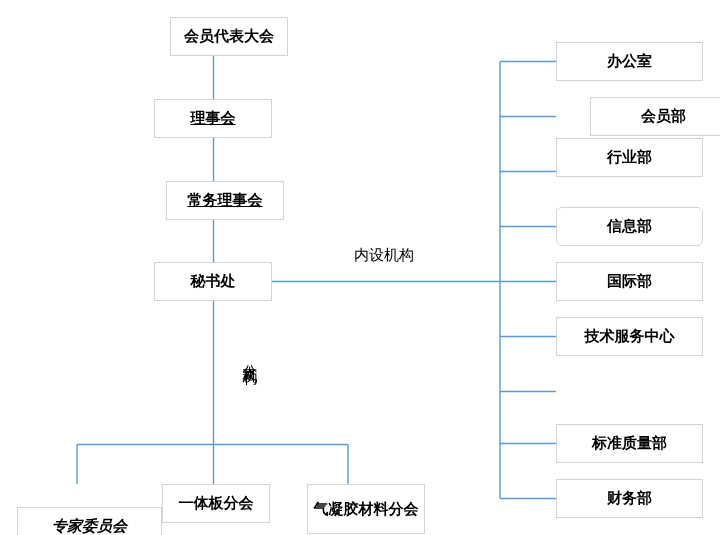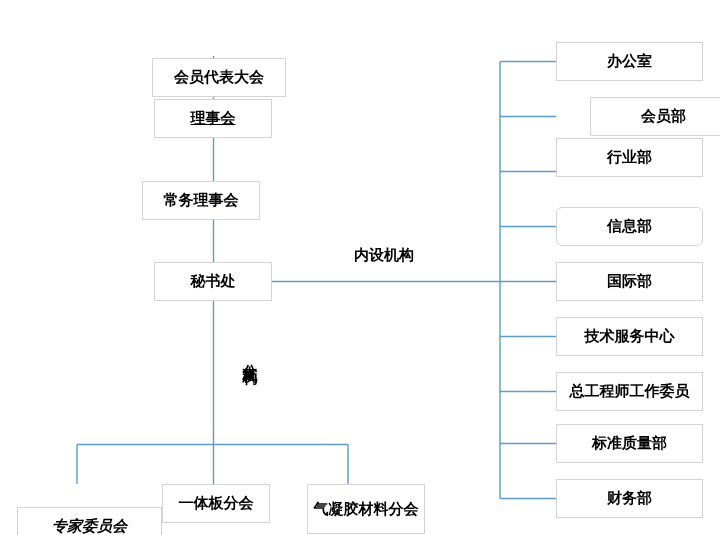--- a/index.html
+++ b/index.html
@@ -32,21 +32,21 @@
     justify-content: center;
     font-size: 15px;
     font-weight: bold;
     color: #000000;
     white-space: nowrap;
     text-align: center;
   }
   .edge-label {
     position: absolute;
     font-size: 15px;
-    font-weight: bold;
+    font-weight: normal;
     color: #000000;
     white-space: nowrap;
   }
   .edge-label.vertical {
     writing-mode: vertical-rl;
     text-orientation: upright;
     letter-spacing: 2px;
   }
 </style>
 </head>
@@ -74,35 +74,34 @@
     <line x1="500" y1="336.5" x2="556" y2="336.5" stroke-width="1.4" stroke="#5B9BD5"></line>
     <line x1="500" y1="391.5" x2="556" y2="391.5" stroke-width="1.4" stroke="#5B9BD5"></line>
     <line x1="500" y1="443.5" x2="556" y2="443.5" stroke-width="1.4" stroke="#5B9BD5"></line>
     <line x1="500" y1="498.5" x2="556" y2="498.5" stroke-width="1.4" stroke="#5B9BD5"></line>
 
     <line x1="77" y1="444.5" x2="348" y2="444.5" stroke-width="1.4" stroke="#5B9BD5"></line>
     <line x1="77" y1="444.5" x2="77" y2="484" stroke-width="1.4" stroke="#5B9BD5"></line>
     <line x1="348" y1="444.5" x2="348" y2="484" stroke-width="1.4" stroke="#5B9BD5"></line>
   </svg>
 
-  <div class="node" style="left:152px; top:17px;  width:134px; height:39px;margin-top:41px;">会员代表大会</div>
+  <div class="node" style="left:170px; top:17px;  width:118px; height:39px;">会员代表大会</div>
   <div class="node" style="left:154px; top:99px;  width:118px; height:39px;text-decoration:underline;">理事会</div>
-  <div class="node" style="left:142px; top:181px; width:118px; height:39px;">常务理事会</div>
+  <div class="node" style="left:166px; top:181px; width:118px; height:39px;text-decoration:underline;">常务理事会</div>
   <div class="node" style="left:154px; top:262px; width:118px; height:39px;">秘书处</div>
 
   <div class="edge-label" style="left:354px; top:246px;">内设机构</div>
   <div class="edge-label vertical" style="left:240px; top:352px; height:70px;">分支机构</div>
 
   <div class="node" style="left:556px; top:42px;  width:147px; height:39px;">办公室</div>
   <div class="node" style="left:556px; top:97px;  width:147px; height:39px;margin-left:34px;">会员部</div>
   <div class="node" style="left:556px; top:138px; width:147px; height:39px;">行业部</div>
   <div class="node" style="left:556px; top:207px; width:147px; height:39px;border-radius:6px;">信息部</div>
   <div class="node" style="left:556px; top:262px; width:147px; height:39px;">国际部</div>
   <div class="node" style="left:556px; top:317px; width:147px; height:39px;">技术服务中心</div>
-  <div class="node" style="left:556px; top:424px; width:147px; height:39px; top:372px;">总工程师工作委员</div>
   <div class="node" style="left:556px; top:424px; width:147px; height:39px;">标准质量部</div>
   <div class="node" style="left:556px; top:479px; width:147px; height:39px;">财务部</div>
 
   <div class="node" style="left:17px;  top:507px; width:145px; height:39px;font-style:italic;">专家委员会</div>
   <div class="node" style="left:162px; top:484px; width:108px; height:39px;">一体板分会</div>
   <div class="node" style="left:307px; top:484px; width:118px; height:50px;">气凝胶材料分会</div>
 
 </div>
 
 </body></html>

